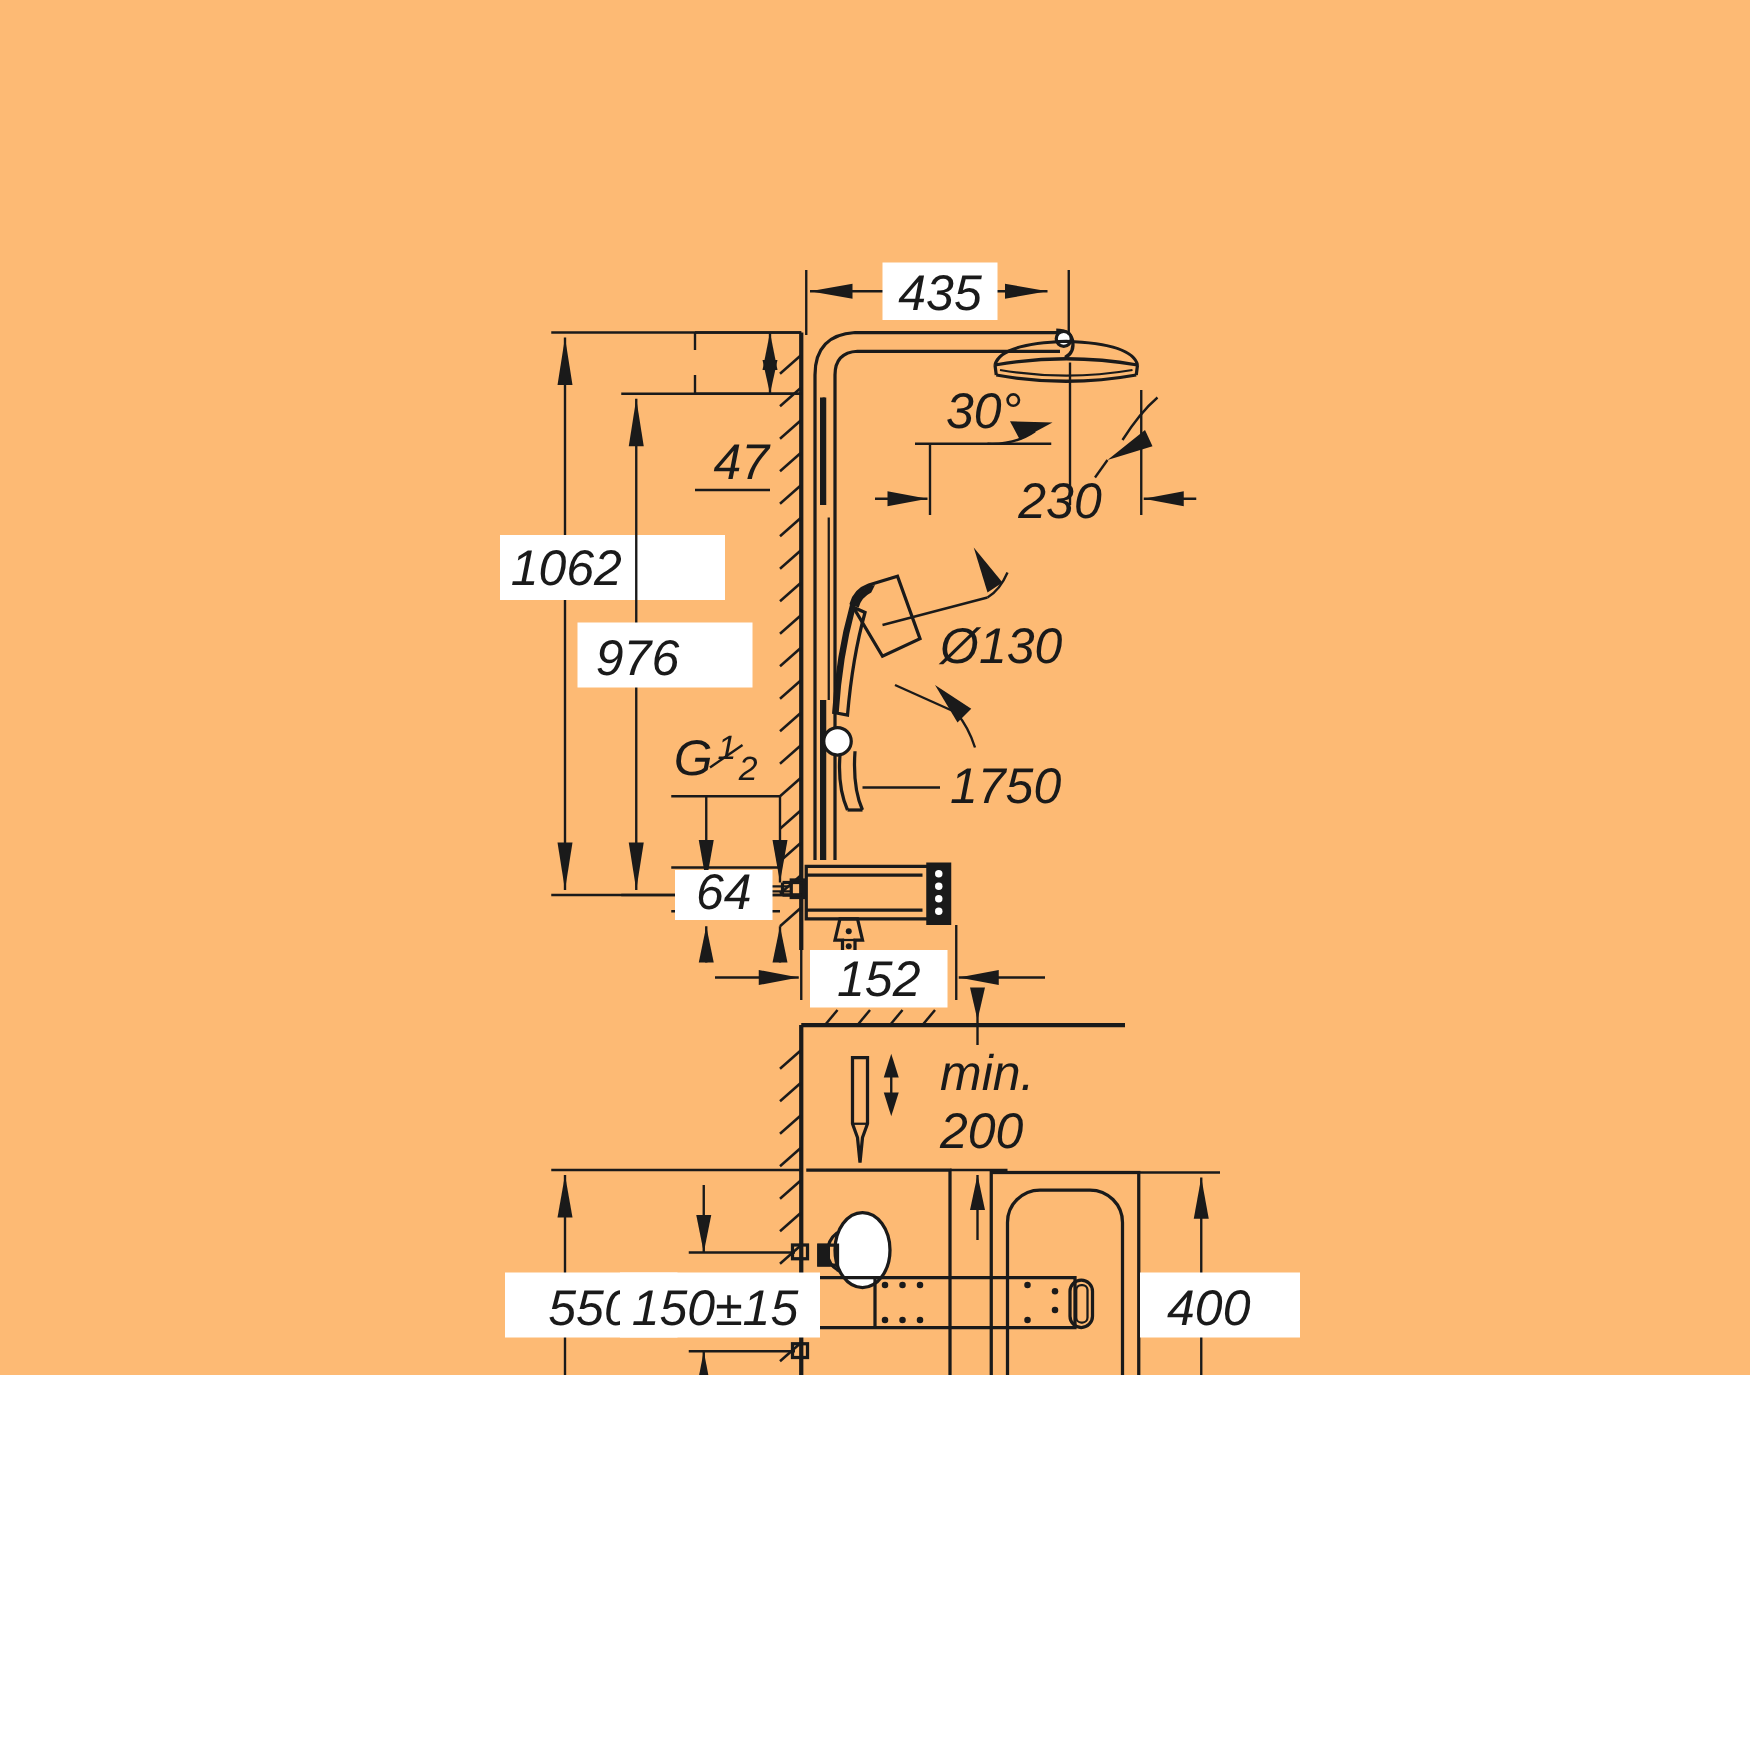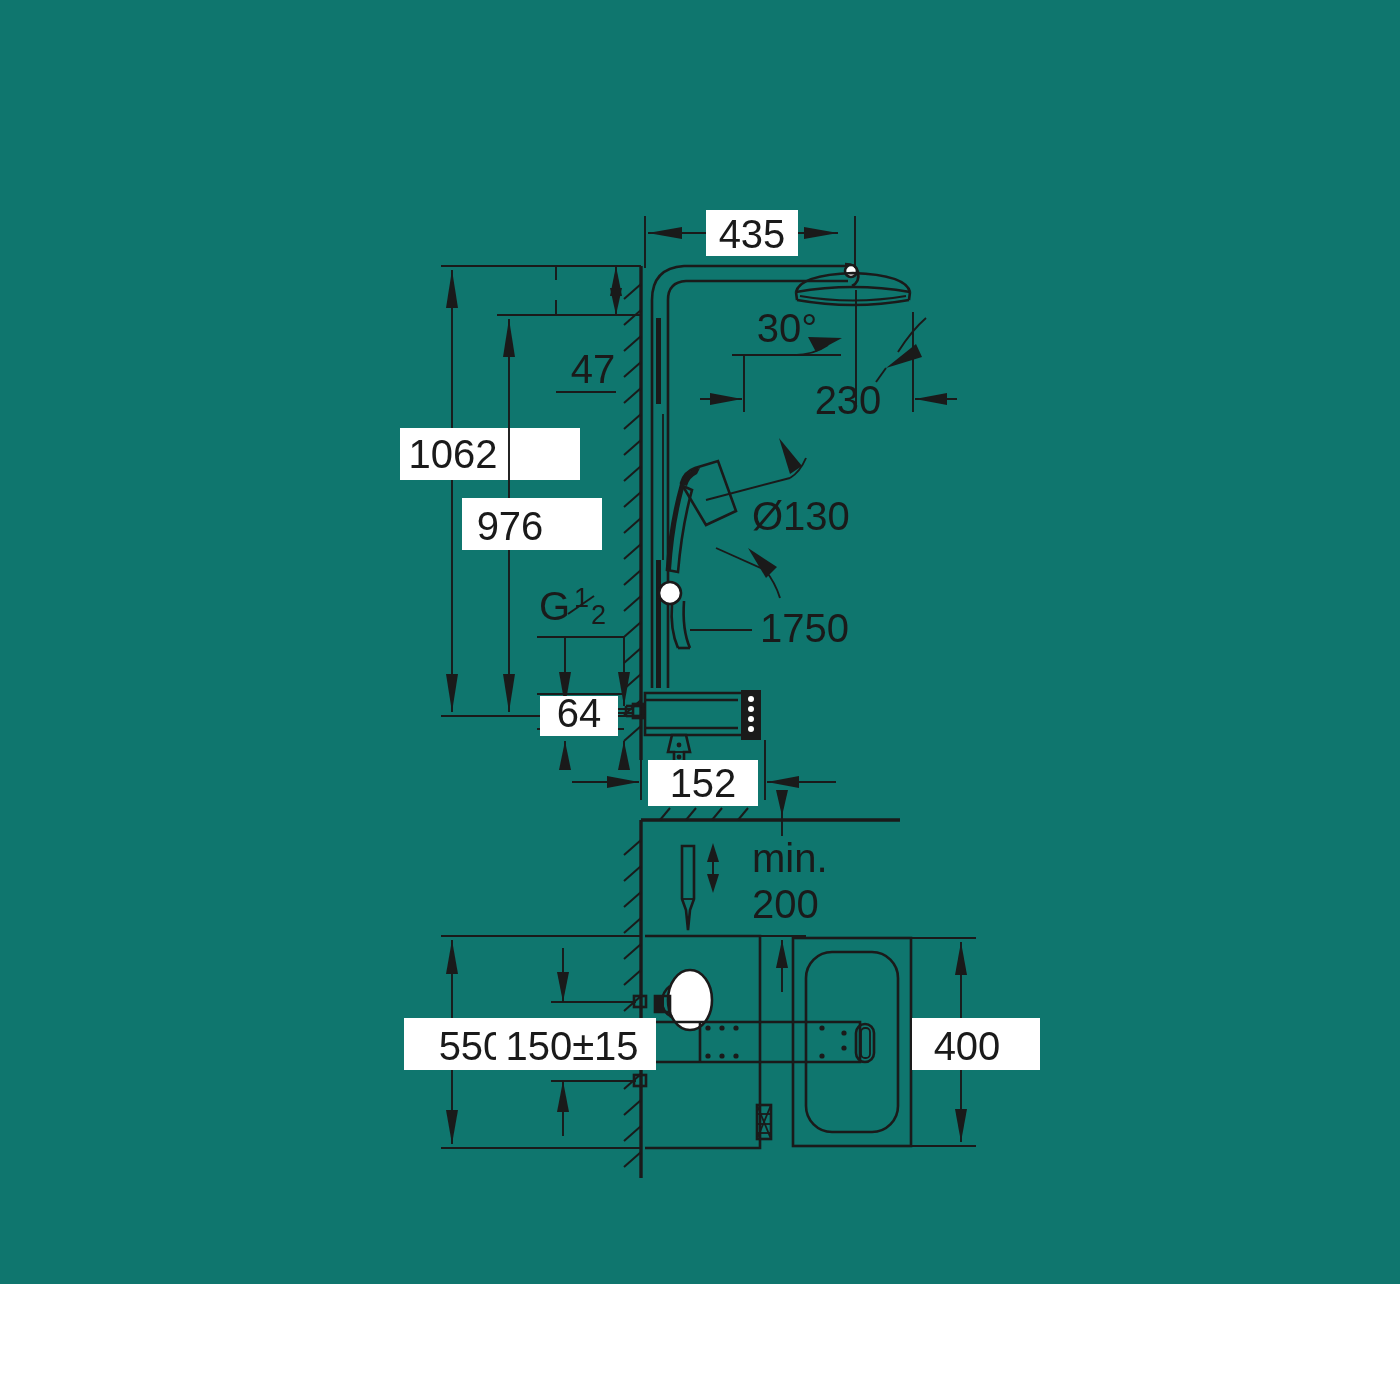--- a/index.html
+++ b/index.html
@@ -6,23 +6,24 @@
     margin: 0;
     padding: 0;
     background: #ffffff;
   }
   body {
     font-family: "Liberation Sans", sans-serif;
   }
   #canvas-wrap {
     position: relative;
     width: 1400px;
-    height: 1284px;
-    background: #0f766e;
+    height: 1100px;
+    background: #fdba74;
     overflow: hidden;
+    font-style: italic;
   }
   svg#drawing {
     display: block;
     width: 1400px;
     height: 1400px;
   }
   .ln { stroke: #1a1a1a; fill: none; stroke-linecap: butt; }
   .obj { stroke-width: 2.6; }
   .obj-thin { stroke-width: 1.8; }
   .dim { stroke-width: 1.9; }

